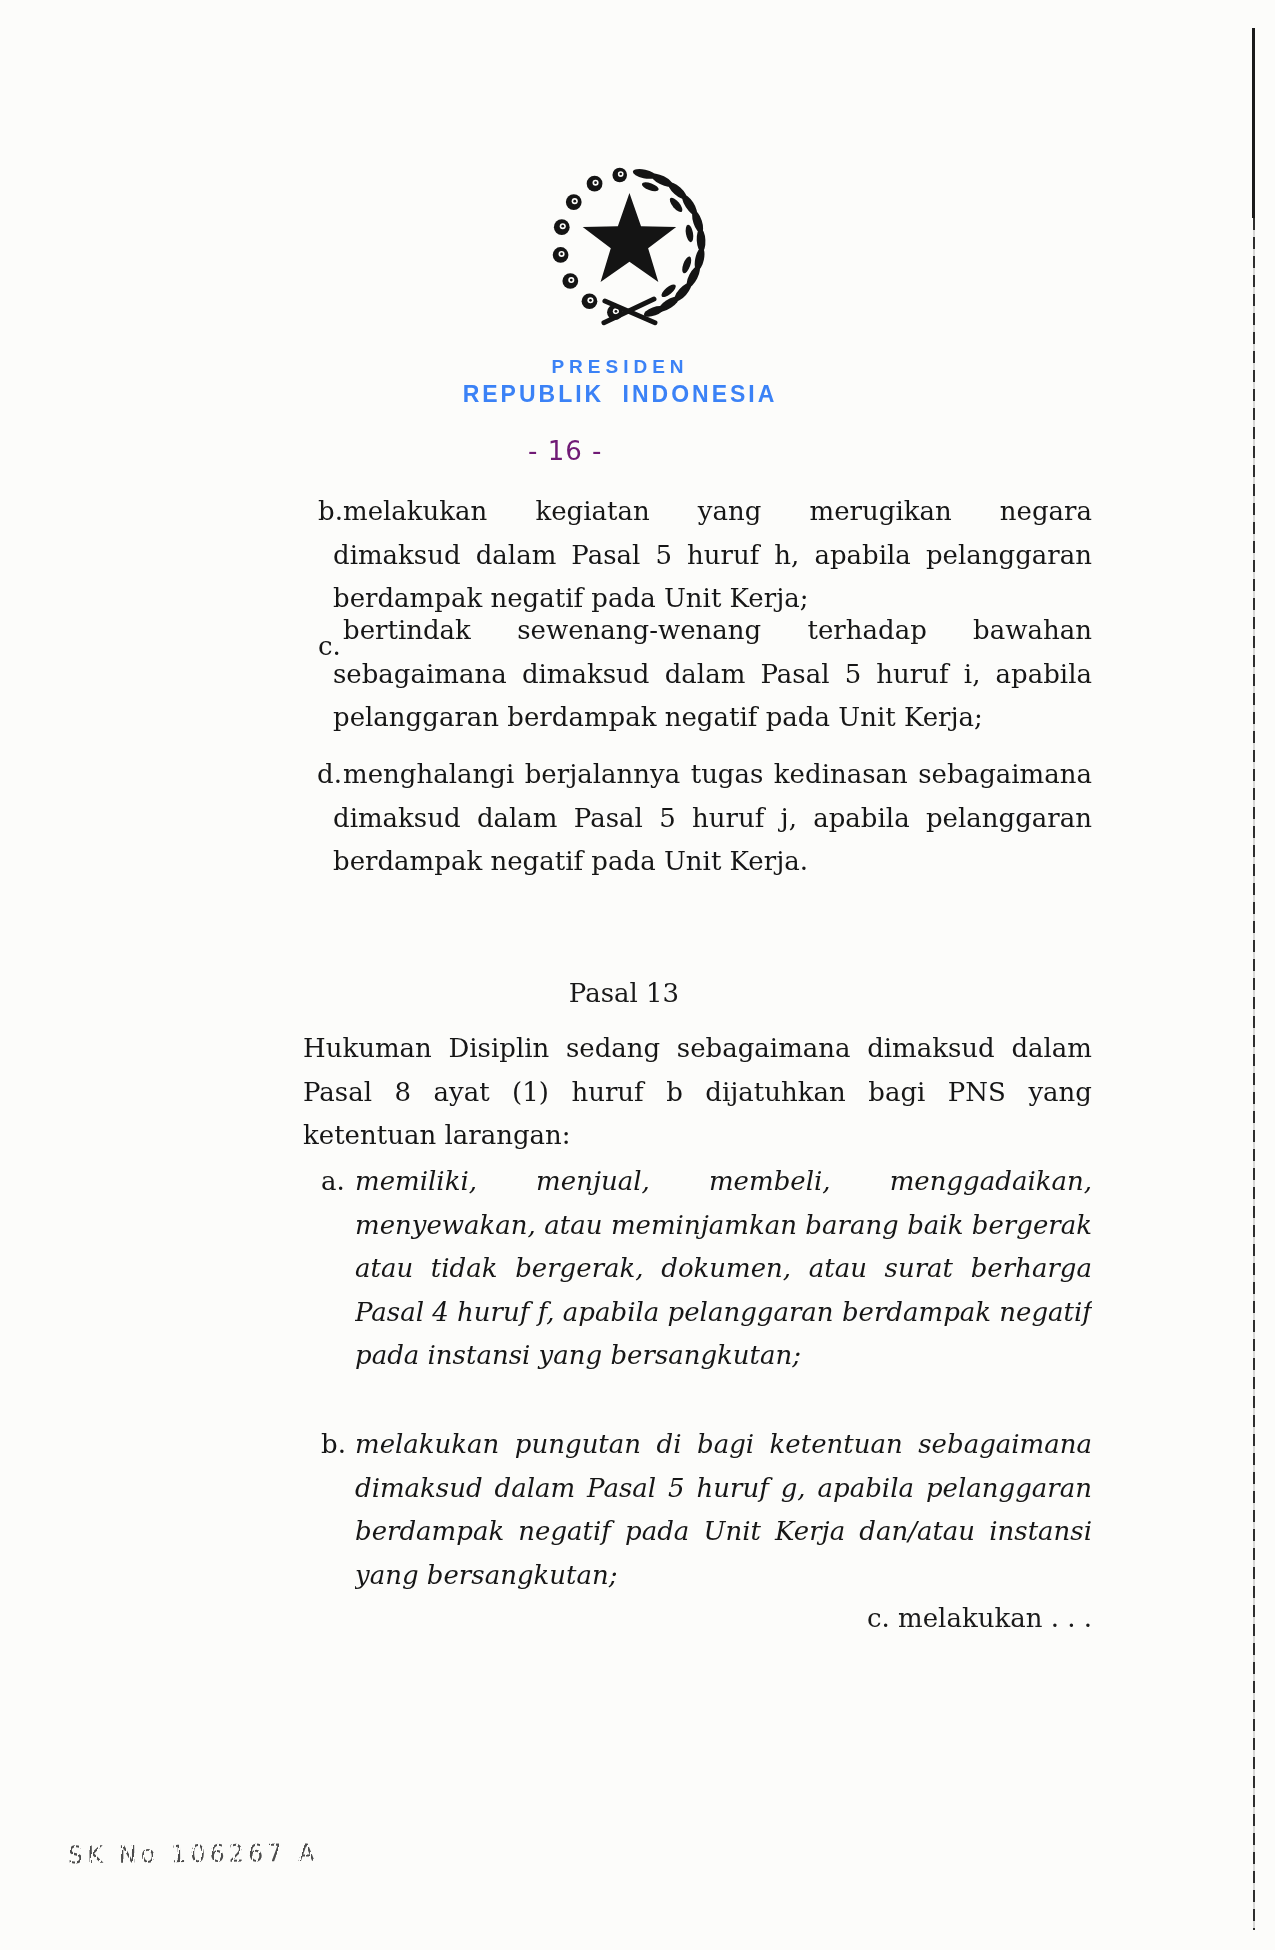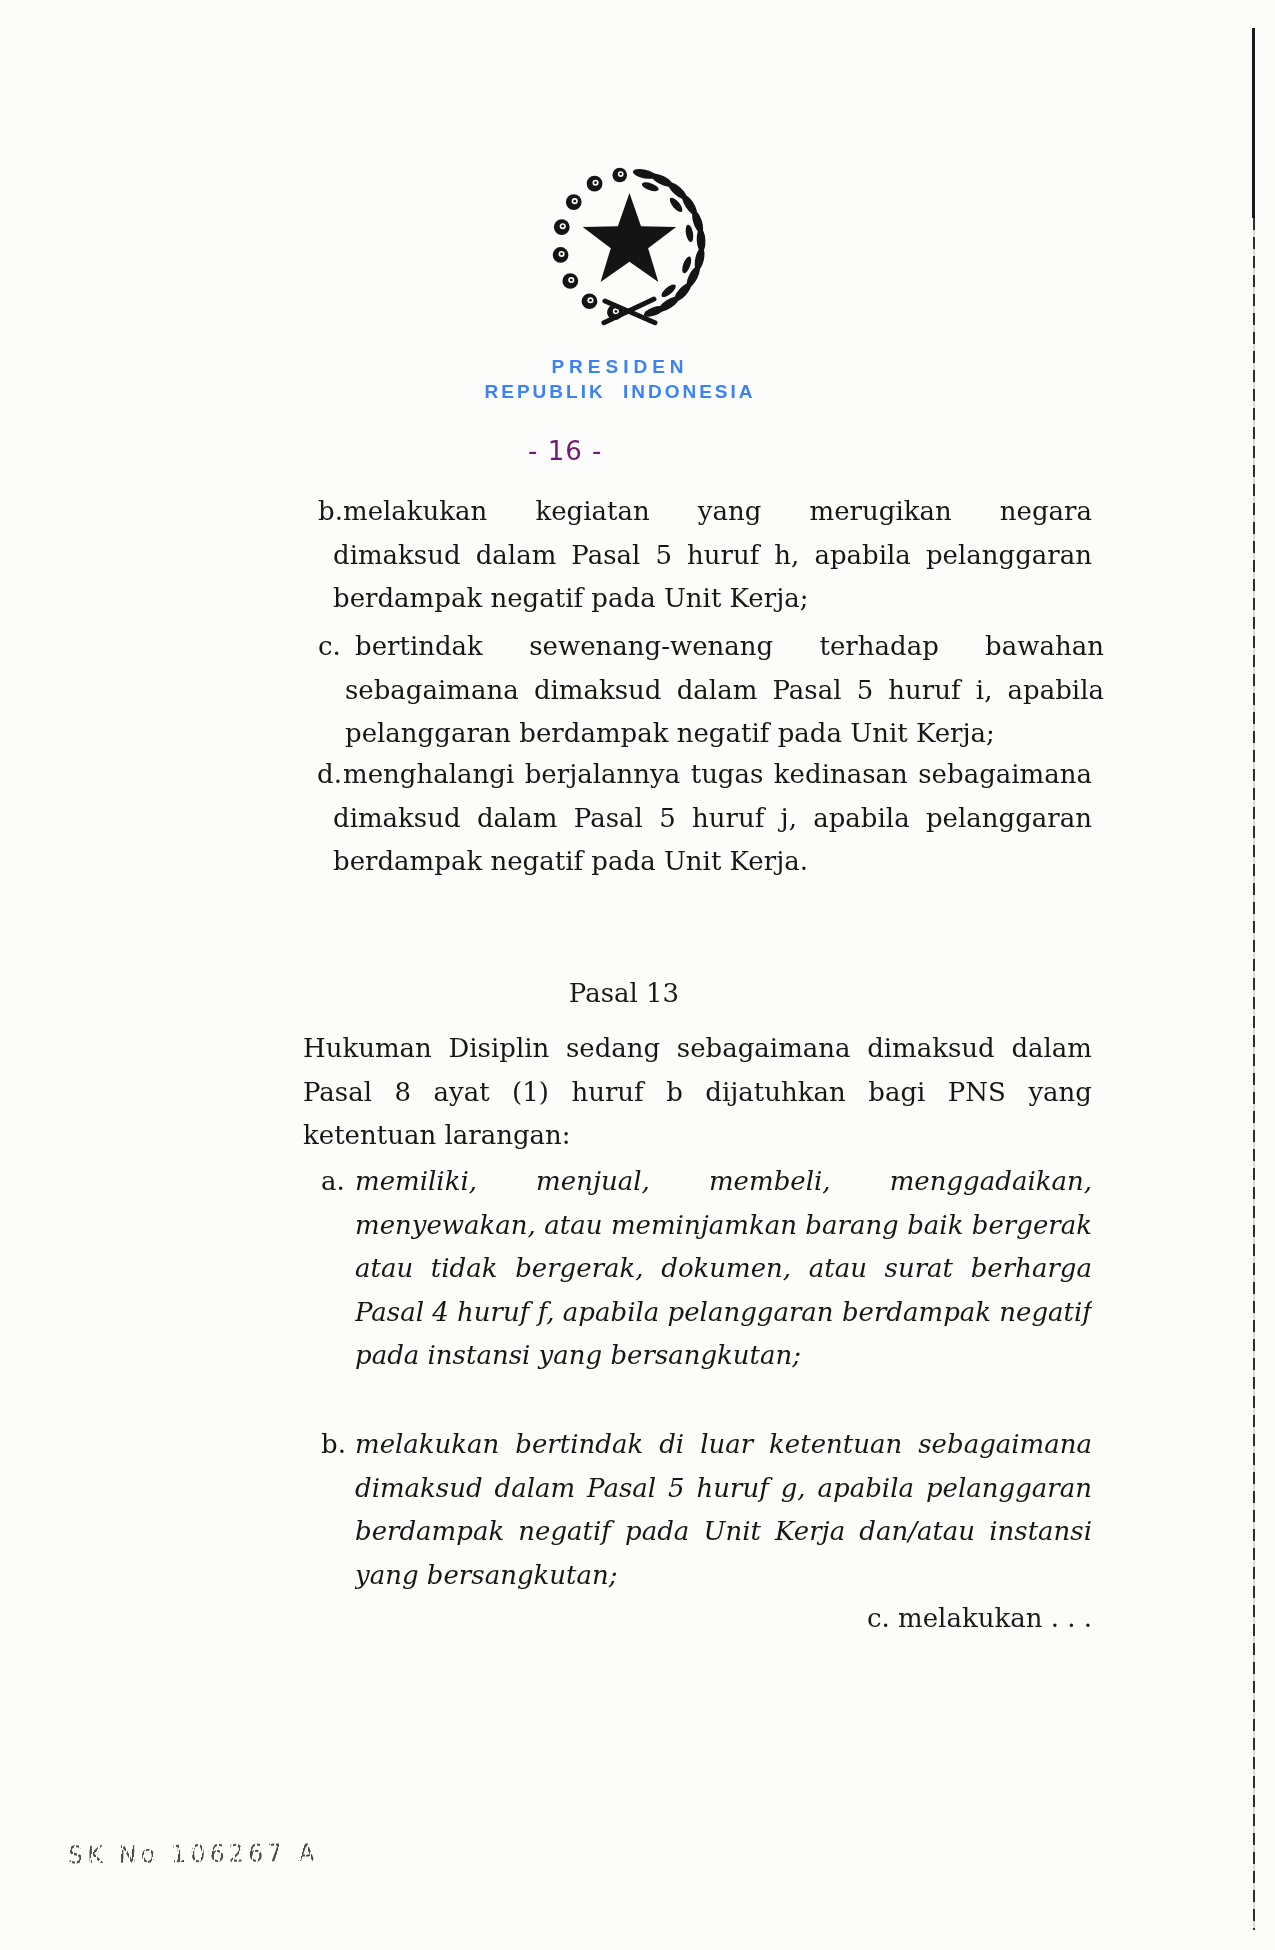--- a/index.html
+++ b/index.html
@@ -14,21 +14,21 @@
   .abs{position:absolute;}
   
   .hdr{
     font-family:"Liberation Sans", sans-serif;
     font-weight:700;
     color:#3b82f6;
     white-space:nowrap;
     text-align:center;
   }
   #hdr1{top:356px;left:470px;width:300px;font-size:19px;letter-spacing:5px;}
-  #hdr2{top:381px;left:420px;width:400px;font-size:19px;letter-spacing:3px;word-spacing:9px;}
+  #hdr2{top:381px;left:420px;width:400px;font-size:23px;letter-spacing:3px;word-spacing:9px;}
   #pagenum{
     top:436px;left:528px;width:160px;
     font-family:"DejaVu Sans", sans-serif;font-size:26px;color:#701a75;
     letter-spacing:1px;
   }
   
   .line{
     height:43.5px;line-height:43.5px;
     font-size:26px;color:#161616;
     white-space:nowrap;
@@ -150,21 +150,21 @@
 <div id="pagenum" class="abs">- 16 -</div>
 
 <span class="marker" style="top:490px;left:318px;">b.</span>
 <div class="blk l1blk" style="top:490px;">
   <div class="line j first">melakukan kegiatan yang merugikan negara sebagaimana</div>
   <div class="line j">dimaksud dalam Pasal 5 huruf h, apabila pelanggaran</div>
   <div class="line l">berdampak negatif pada Unit Kerja;</div>
 </div>
 
 <span class="marker" style="top:625px;left:318px;">c.</span>
-<div class="blk l1blk" style="top:625px;margin-left:12px;">
+<div class="blk l1blk" style="top:609px;">
   <div class="line j first">bertindak sewenang-wenang terhadap bawahan</div>
   <div class="line j">sebagaimana dimaksud dalam Pasal 5 huruf i, apabila</div>
   <div class="line l">pelanggaran berdampak negatif pada Unit Kerja;</div>
 </div>
 
 <span class="marker" style="top:753px;left:317px;">d.</span>
 <div class="blk l1blk" style="top:753px;">
   <div class="line j first">menghalangi berjalannya tugas kedinasan sebagaimana</div>
   <div class="line j">dimaksud dalam Pasal 5 huruf j, apabila pelanggaran</div>
   <div class="line l">berdampak negatif pada Unit Kerja.</div>
@@ -182,21 +182,21 @@
 <div class="blk l2blk" style="top:1160px;">
   <div class="line j">memiliki, menjual, membeli, menggadaikan,</div>
   <div class="line j">menyewakan, atau meminjamkan barang baik bergerak</div>
   <div class="line j">atau tidak bergerak, dokumen, atau surat berharga milik</div>
   <div class="line j">Pasal 4 huruf f, apabila pelanggaran berdampak negatif</div>
   <div class="line l">pada instansi yang bersangkutan;</div>
 </div>
 
 <span class="marker" style="top:1423px;left:321px;">b.</span>
 <div class="blk l2blk" style="top:1423px;">
-  <div class="line j">melakukan bertindak di luar ketentuan sebagaimana</div>
+  <div class="line j">melakukan pungutan di bagi ketentuan sebagaimana</div>
   <div class="line j">dimaksud dalam Pasal 5 huruf g, apabila pelanggaran</div>
   <div class="line j">berdampak negatif pada Unit Kerja dan/atau instansi</div>
   <div class="line l">yang bersangkutan;</div>
 </div>
 
 <div id="catchword" class="abs">c. melakukan . . .</div>
 
 <div id="stamp" class="abs">SK No 106267 A</div>
 
 <div id="edge-top" class="abs"></div>

